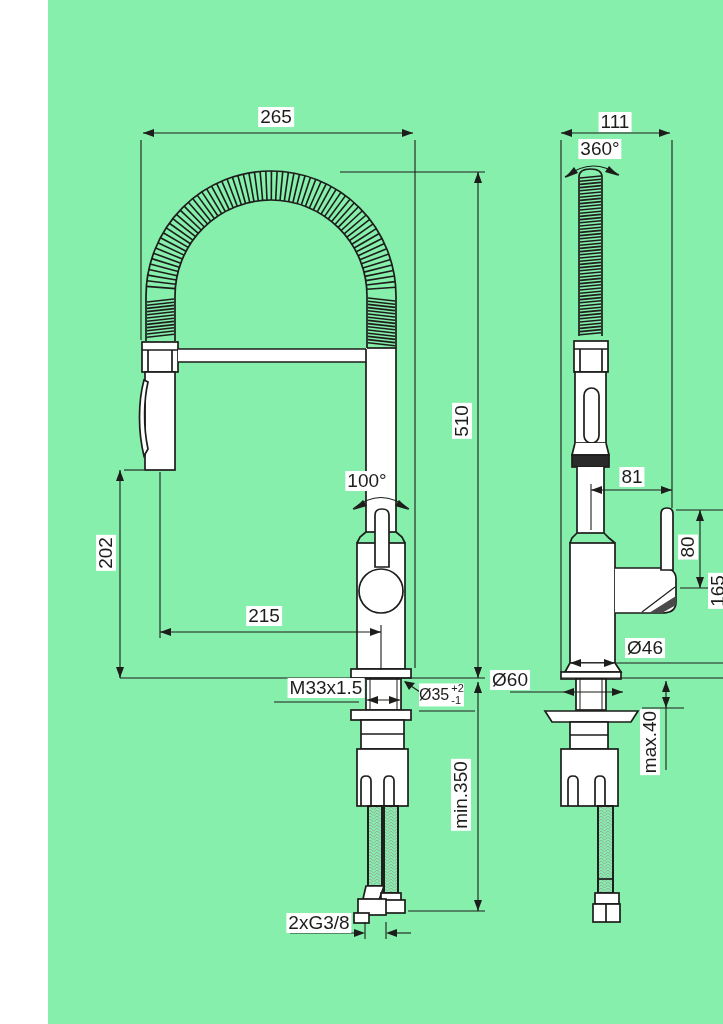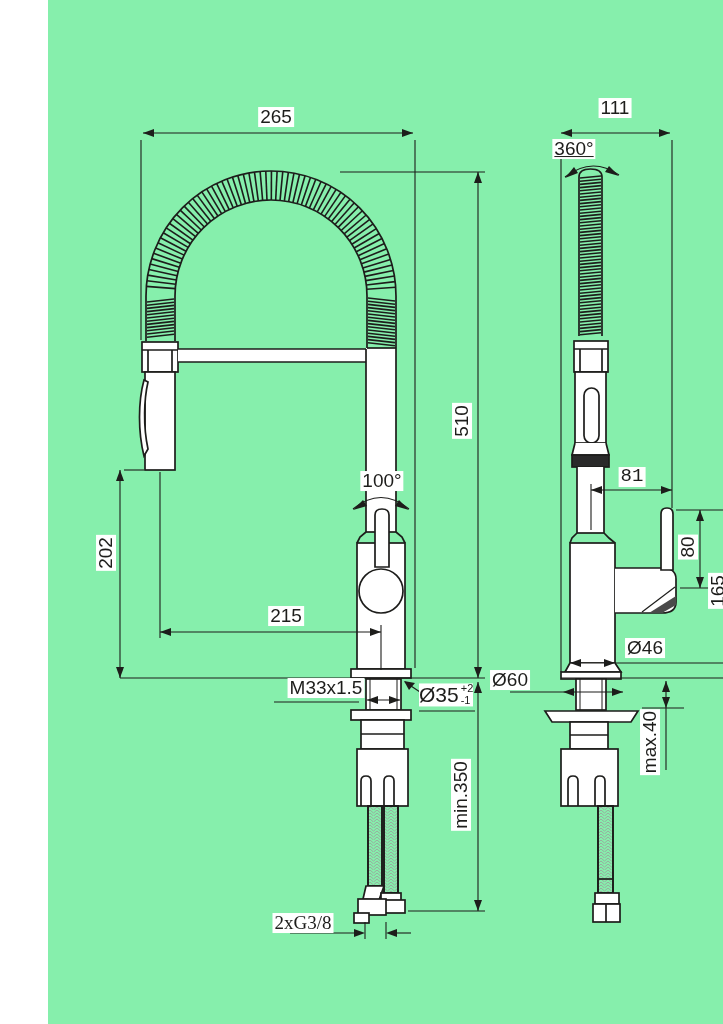--- a/index.html
+++ b/index.html
@@ -4,21 +4,21 @@
 <style>
   html,body{margin:0;padding:0;background:#fff;}
   #canvas{position:relative;width:723px;height:1024px;background:#86efac;overflow:hidden;
           font-family:"Liberation Sans", sans-serif;margin-left:48px;}
   #dwg{position:absolute;left:0;top:0;}
   .dim{position:absolute;font-size:19px;color:#1d1d1b;white-space:nowrap;
        transform:translate(-50%,-50%);background:#fff;padding:0 2px;line-height:1.05;}
   .dim.vert{transform:translate(-50%,-50%) rotate(-90deg);}
   .tolwrap{position:absolute;display:flex;align-items:center;background:#fff;
            color:#1d1d1b;transform:translate(0,-50%);}
-  .tolwrap .main{font-size:21px;line-height:1;}
+  .tolwrap .main{font-size:16px;line-height:1;}
   .tolcol{display:flex;flex-direction:column;margin-left:2px;}
   .tolcol span{font-size:11px;line-height:1.05;}
 </style>
 </head>
 <body>
 
 <div id="canvas">
 
 <svg id="dwg" width="723" height="1024" viewBox="0 0 723 1024">
   <defs>
@@ -411,38 +411,38 @@
     <polygon points="522,663 533,659 533,667"></polygon>
         <polygon points="567,663 556,659 556,667"></polygon>
     <polygon points="515,692 526,688 526,696"></polygon>
         <polygon points="575,692 564,688 564,696"></polygon>
     <polygon points="618,681 614,692 622,692"></polygon>
         <polygon points="618,708 614,697 622,697"></polygon>
   </g>
 </svg>
 
 <div class="dim" style="left:228px;top:117px;">265</div>
-<div class="dim" style="left:567px;top:108px;">111</div>
-<div class="dim" style="left:526px;top:149px;text-decoration:underline;">360°</div>
+<div class="dim" style="left:567px;top:122px;">111</div>
+<div class="dim" style="left:552px;top:149px;">360°</div>
 <div class="dim vert" style="left:414px;top:421px;">510</div>
-<div class="dim" style="left:334px;top:481px;">100°</div>
+<div class="dim" style="left:319px;top:481px;">100°</div>
 <div class="dim vert" style="left:58px;top:553px;">202</div>
-<div class="dim" style="left:238px;top:616px;">215</div>
+<div class="dim" style="left:216px;top:616px;">215</div>
 <div class="dim" style="left:278px;top:688px;">M33x1.5</div>
 
 <div class="tolwrap" style="left:371px;top:695px;">
   <span class="main">Ø35</span>
   <span class="tolcol">
     <span>+2</span>
     <span>-1</span>
   </span>
 </div>
 
 <div class="dim vert" style="left:413px;top:795px;">min.350</div>
-<div class="dim" style="left:255px;top:923px;font-family:Liberation Serif, serif;">2xG3/8</div>
-<div class="dim" style="left:584px;top:477px;font-family:Liberation Mono, monospace;">81</div>
+<div class="dim" style="left:271px;top:923px;">2xG3/8</div>
+<div class="dim" style="left:584px;top:477px;">81</div>
 <div class="dim vert" style="left:640px;top:547px;">80</div>
 <div class="dim vert" style="left:670px;top:591px;">165</div>
 <div class="dim" style="left:597px;top:648px;">Ø46</div>
 <div class="dim" style="left:462px;top:680px;">Ø60</div>
 <div class="dim vert" style="left:602px;top:742px;">max.40</div>
 
 </div>
 
 </body></html>

